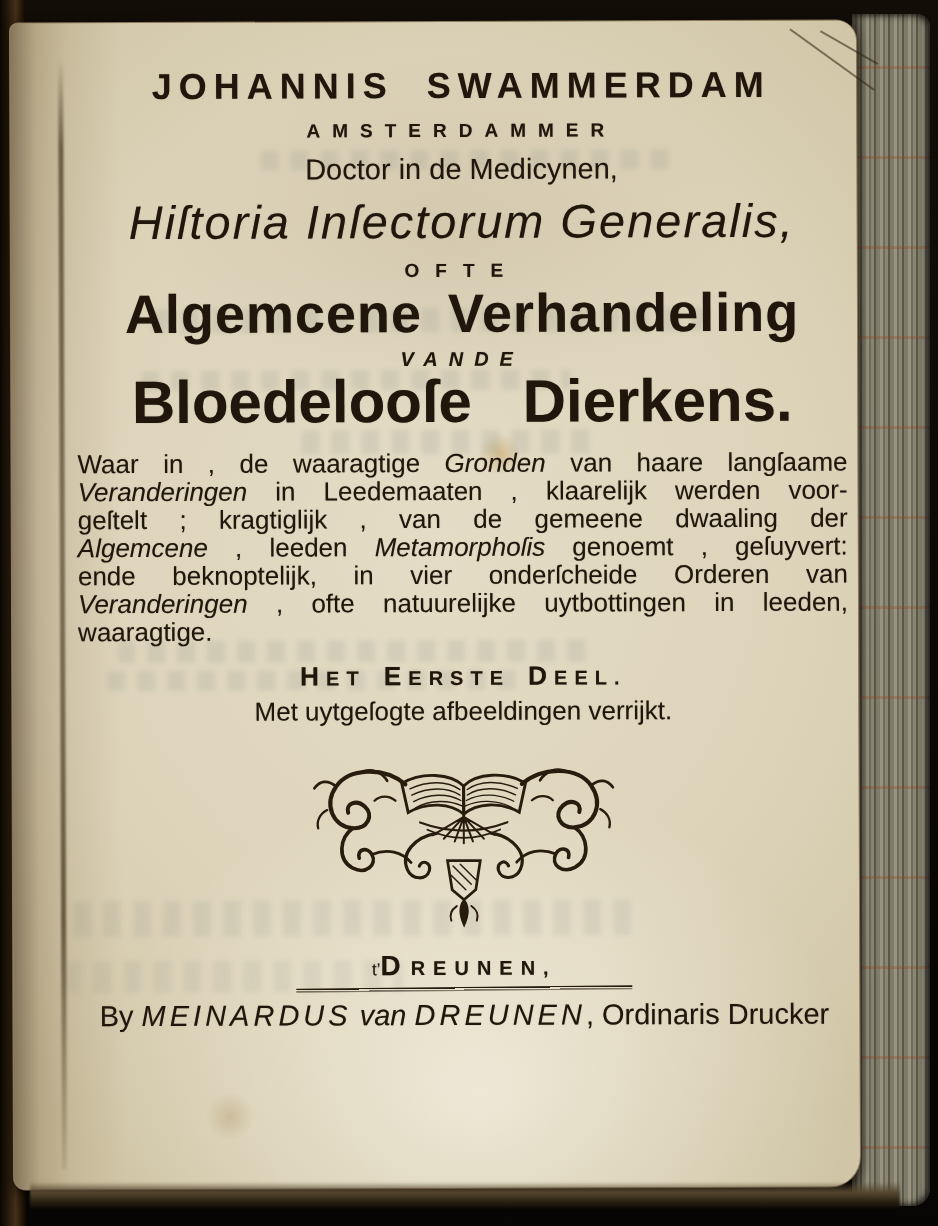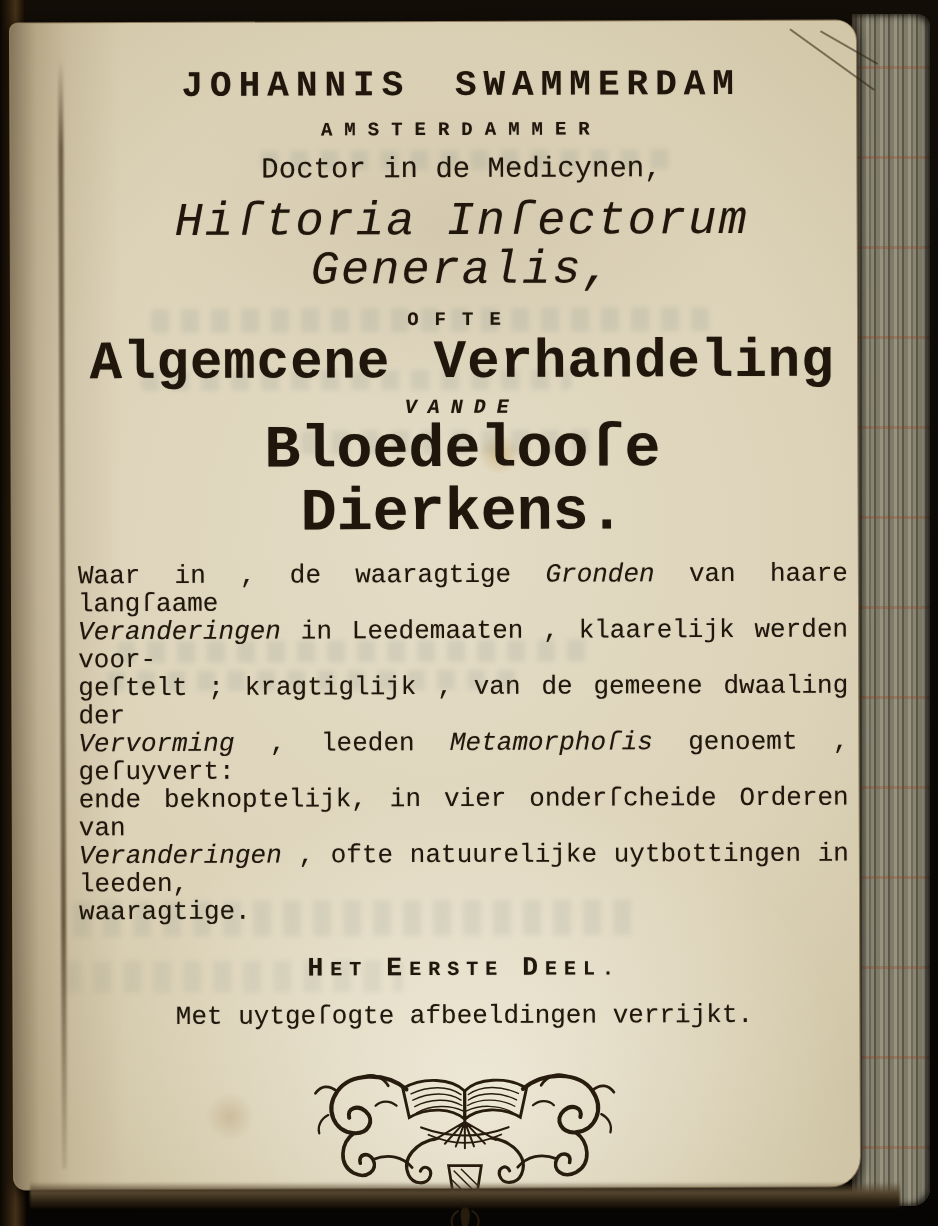--- a/index.html
+++ b/index.html
@@ -1,19 +1,19 @@
 <!DOCTYPE html>
 <html><head>
 <meta charset="utf-8">
 <style>
   html,body{margin:0;padding:0;background:#0b0805;}
   .stage{
     position:relative;width:938px;height:1226px;overflow:hidden;
     background:linear-gradient(180deg,#120d07 0%,#0b0805 50%,#070503 100%);
-    font-family:Liberation Mono, monospace;
+    font-family:Liberation Sans, sans-serif;
   }
   
   .binding{
     position:absolute;left:0;top:0;width:26px;height:1226px;
     background:linear-gradient(90deg,#0a0703 0%,#2c1d0d 35%,#43301a 60%,#241708 85%,#0d0905 100%);
   }
   .fore-edge{
     position:absolute;left:852px;top:14px;width:78px;height:1192px;
     border-radius:0 14px 18px 0;
     background:
@@ -73,21 +73,21 @@
   .l-latin{margin-top:13px;font-size:47px;font-style:italic;font-weight:500;letter-spacing:2px;line-height:1.05;}
   .l-ofte{margin-top:15px;font-size:19px;font-weight:bold;letter-spacing:16px;line-height:1;}
   .l-title1{margin-top:5px;font-size:54px;font-weight:bold;letter-spacing:1px;word-spacing:10px;line-height:1.05;}
   .l-vande{margin-top:7px;font-size:20px;font-style:italic;font-weight:bold;letter-spacing:11px;line-height:1;}
   .l-title2{margin-top:1px;font-size:60px;font-weight:bold;word-spacing:34px;line-height:1.05;}
   .summary{margin:16px auto 0;width:100%;font-size:26px;line-height:28px;}
   .sum-line{text-align:justify;text-align-last:justify;}
   .sum-line.last{text-align-last:left;}
   .it{font-style:italic;}
   .l-part{margin-top:18px;font-size:20px;font-weight:bold;letter-spacing:7px;line-height:1;}
-  .l-part .word{display:inline-block;margin:12px 9px;}
+  .l-part .word{display:inline-block;margin:0 9px;}
   .l-part .word::first-letter{font-size:1.32em;}
   .l-sub{margin-top:9px;font-size:26px;line-height:1;}
   .ornament{margin-top:22px;height:182px;}
   .l-place{margin-top:24px;font-size:20px;font-weight:bold;letter-spacing:8px;line-height:1;}
   .l-place .pfx{letter-spacing:0;font-size:.85em;font-weight:normal;}
   .l-place .word{display:inline-block;}
   .l-place .word::first-letter{font-size:1.4em;letter-spacing:10px;}
   .rule{margin:7px auto 0;width:336px;height:4px;
     background:linear-gradient(180deg,#241a0e 0 1.5px,rgba(0,0,0,0) 1.5px 2.6px,rgba(36,26,14,.55) 2.6px 3.6px);
     transform:rotate(-.4deg);}
@@ -124,21 +124,21 @@
       <div class="l-latin">Hiſtoria Inſectorum Generalis,</div>
       <div class="l-ofte">OFTE</div>
       <div class="l-title1">Algemcene Verhandeling</div>
       <div class="l-vande">VANDE</div>
       <div class="l-title2">Bloedelooſe Dierkens.</div>
 
       <div class="summary">
         <div class="sum-line"><span>Waar in , de waaragtige </span><span class="it">Gronden</span><span> van haare langſaame</span></div>
         <div class="sum-line"><span class="it">Veranderingen</span><span> in Leedemaaten , klaarelijk werden voor-</span></div>
         <div class="sum-line"><span>geſtelt ;  kragtiglijk ,  van de gemeene dwaaling der</span></div>
-        <div class="sum-line"><span class="it">Vervorming</span><span> , leeden </span><span class="it">Metamorphoſis</span><span> genoemt , geſuyvert:</span></div>
+        <div class="sum-line"><span class="it">Algemcene</span><span> , leeden </span><span class="it">Metamorphoſis</span><span> genoemt , geſuyvert:</span></div>
         <div class="sum-line"><span>ende beknoptelijk,  in vier onderſcheide Orderen van</span></div>
         <div class="sum-line"><span class="it">Veranderingen</span><span> , ofte natuurelijke uytbottingen in leeden,</span></div>
         <div class="sum-line last"><span>waaragtige.</span></div>
       </div>
 
       <div class="l-part">
         <span class="word">HET</span><span class="word">EERSTE</span><span class="word">DEEL.</span>
       </div>
       <div class="l-sub">Met uytgeſogte afbeeldingen verrijkt.</div>
 

